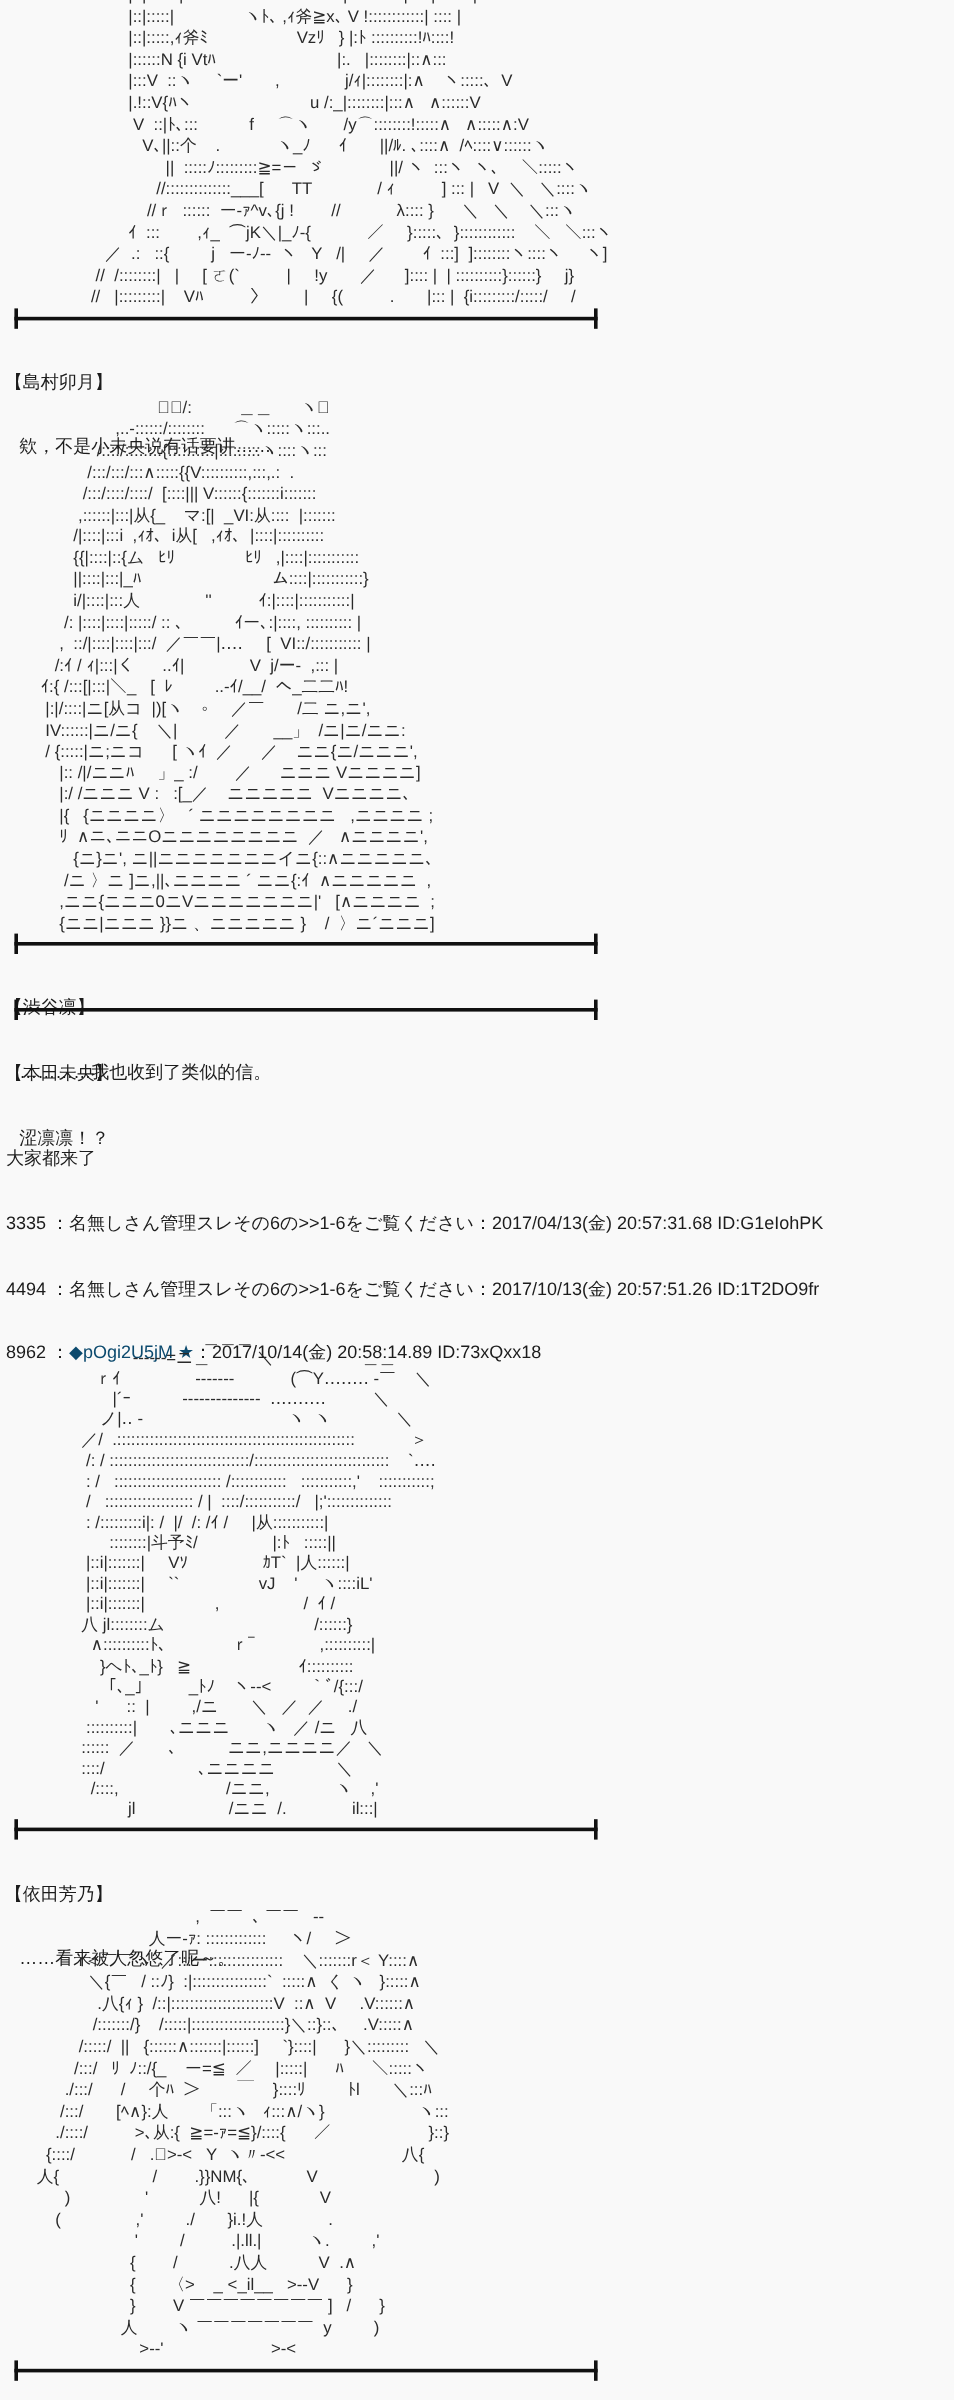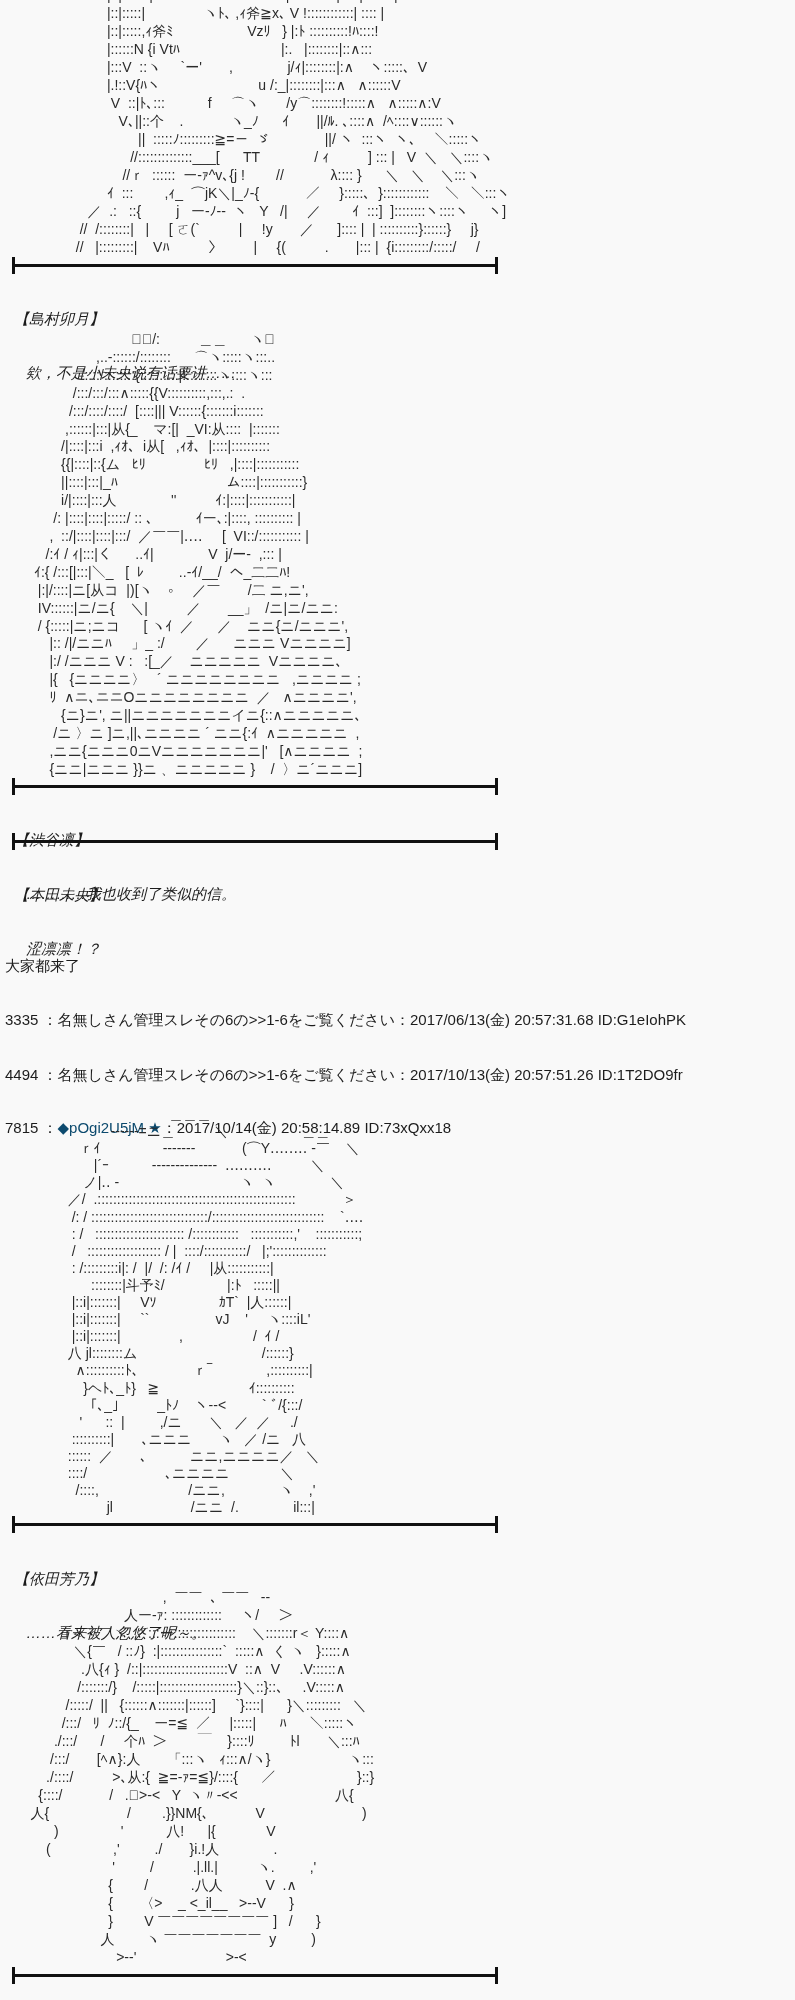--- a/index.html
+++ b/index.html
@@ -17,21 +17,21 @@
   #aa1 { left:68px; top:-14px; line-height:18px; }
   #aa2 { left:30px; top:331px; line-height:17.9px; }
   #aa3 { left:60px; top:1106px; line-height:17.1px; }
   #aa4 { left:15px; top:1588px; line-height:18px; }
 
   .rule { position:absolute; left:12px; width:486px; height:3px; background:#111; }
   .rule .tick { position:absolute; top:-7px; width:3px; height:17px; background:#111; }
   .rule .tick.left { left:0; }
   .rule .tick.right { right:0; }
 
-  .dialogue { position:absolute; left:14px; line-height:18px; white-space:pre;font-style:italic; }
+  .dialogue { position:absolute; left:4px; line-height:18px; white-space:pre; }
   .dialogue .speech { display:block; padding-left:12px; }
   .dialogue .speaker { display:block; }
 
   .post { position:absolute; left:5px; line-height:17.5px; white-space:pre; }
   .post .hdr, .post .body { display:block; }
   .trip { color:#0c4a6e; }
 </style>
 </head>
 <body>
 
@@ -105,29 +105,29 @@
 <div class="dialogue" style="top:850px">
   <span class="speaker">【本田未央】</span>
   <span class="speech">涩凛凛！？</span>
 </div>
 
 <div class="post" style="top:922px">
   <span class="body">大家都来了</span>
 </div>
 
 <div class="post" style="top:976px">
-  <span class="hdr"><span>3335</span><span> ：</span><span>名無しさん管理スレその6の&gt;&gt;1-6をご覧ください</span><span>：</span><span>2017/06/13(金) 20:57:31.68</span><span> ID:G1eIohPK</span></span>
+  <span class="hdr"><span>3335</span><span> ：</span><span>名無しさん管理スレその6の&gt;&gt;1-6をご覧ください</span><span>：</span><span>2017/04/13(金) 20:57:31.68</span><span> ID:G1eIohPK</span></span>
 </div>
 
 <div class="post" style="top:1031px">
   <span class="hdr"><span>4494</span><span> ：</span><span>名無しさん管理スレその6の&gt;&gt;1-6をご覧ください</span><span>：</span><span>2017/10/13(金) 20:57:51.26</span><span> ID:1T2DO9fr</span></span>
 </div>
 
 <div class="post" style="top:1084px">
-  <span class="hdr"><span>7815</span><span> ：</span><span class="trip">◆pOgi2U5jM ★</span><span>：</span><span>2017/10/14(金) 20:58:14.89</span><span> ID:73xQxx18</span></span>
+  <span class="hdr"><span>8962</span><span> ：</span><span class="trip">◆pOgi2U5jM ★</span><span>：</span><span>2017/10/14(金) 20:58:14.89</span><span> ID:73xQxx18</span></span>
 </div>
 
 <div id="aa3" class="aa">                            ＿＿＿
              ‐‐‐‐‐‐=ニ＿          ＼                   ＿＿
      ｒｲ                ‐‐‐‐‐‐‐            (⌒Y‥‥‥‥ ‐￣    ＼
      ゝ|´ｰ           ‐‐‐‐‐‐‐‐‐‐‐‐‐‐  ‥‥‥‥‥          ＼
       ノ|‥ ‐                               ヽ  ヽ              ＼
   ／/  .:::::::::::::::::::::::::::::::::::::::::::::::::::            ＞
    /: / ::::::::::::::::::::::::::::::/:::::::::::::::::::::::::::::    `‥‥
    : /   ::::::::::::::::::::::: /::::::::::::   :::::::::::,'    :::::::::::;

